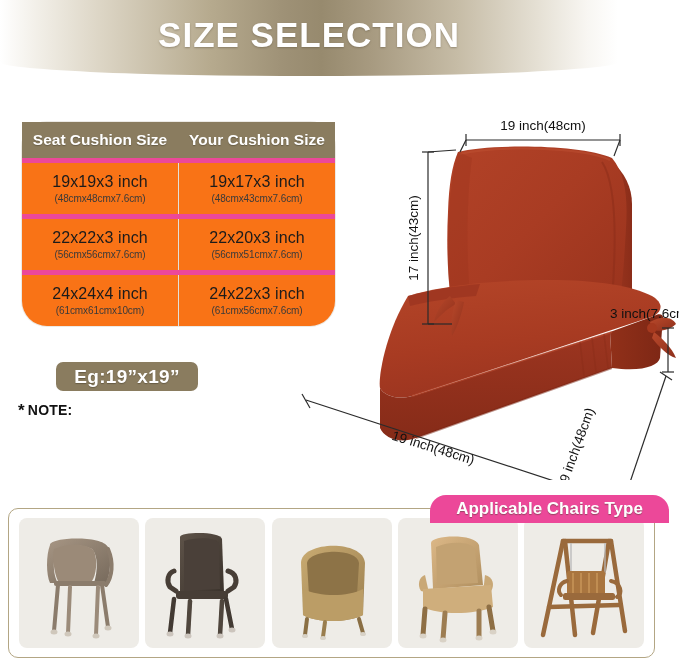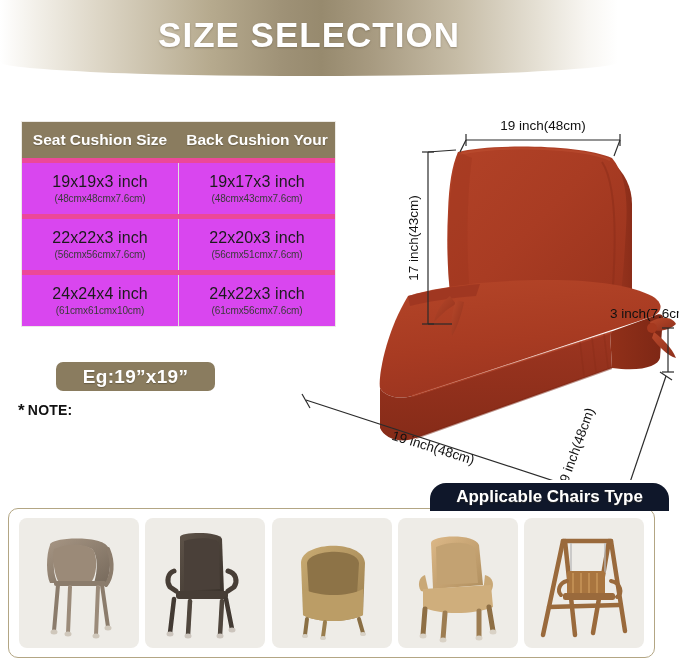--- a/index.html
+++ b/index.html
@@ -30,22 +30,23 @@
     color:#ffffff;
     text-shadow:0 1px 2px rgba(90,80,60,.45);
     font-family:"Liberation Sans",sans-serif;
   }
 
   
   .size-table{
     position:absolute;left:22px;top:122px;
     width:313px;
     border-collapse:collapse;
-    background:#d946ef;
+    background:#f97316;
     box-shadow:0 0 0 1px #eceae5;
+    border-radius:25px;
   }
   .size-table th{
     background:#8a7c5f;
     color:#ffffff;
     font-size:15.5px;font-weight:bold;
     padding:9px 4px;
     line-height:1.15;
     text-align:center;
     text-shadow:0 1px 1px rgba(70,62,44,.5);
     width:50%;
@@ -63,21 +64,21 @@
     letter-spacing:.1px;line-height:1.2;
   }
   .cell-cm{
     display:block;font-size:10px;color:#3a3a3a;
     margin-top:2px;letter-spacing:-.1px;
   }
 
   
   .eg-badge{
     position:absolute;left:56px;top:362px;
-    width:159px;height:29px;
+    width:142px;height:29px;
     background:#8a7c5f;
     border-radius:7px;
     color:#ffffff;
     font-size:19px;font-weight:bold;
     display:flex;align-items:center;justify-content:center;
     text-shadow:0 1px 1px rgba(70,62,44,.5);
     letter-spacing:.3px;
   }
 
   
@@ -97,23 +98,23 @@
 
   
   .cushion-art{
     position:absolute;left:280px;top:100px;
     width:399px;height:380px;
   }
   .cushion-art svg{display:block;}
 
   
   .chairs-tab{
-    position:absolute;left:430px;top:483px;
+    position:absolute;left:430px;top:495px;
     width:239px;height:28px;
-    background:#0f172a;
+    background:#ec4899;
     border-top-left-radius:16px;
     border-top-right-radius:16px;
     color:#ffffff;
     font-size:17px;font-weight:bold;
     display:flex;align-items:center;justify-content:center;
     text-shadow:0 1px 1px rgba(70,62,44,.5);
     z-index:3;
   }
   .chairs-panel{
     position:absolute;left:8px;top:508px;
@@ -140,21 +141,21 @@
 <body>
 
 <div class="banner">
   <div class="banner-title">SIZE SELECTION</div>
 </div>
 
 <table class="size-table">
   <thead>
     <tr>
       <th>Seat Cushion Size</th>
-      <th>Back Cushion Your</th>
+      <th>Your Cushion Size</th>
     </tr>
   </thead>
   <tbody>
     <tr>
       <td>
         <span class="cell-in">19x19x3 inch</span>
         <span class="cell-cm">(48cmx48cmx7.6cm)</span>
       </td>
       <td>
         <span class="cell-in">19x17x3 inch</span>

